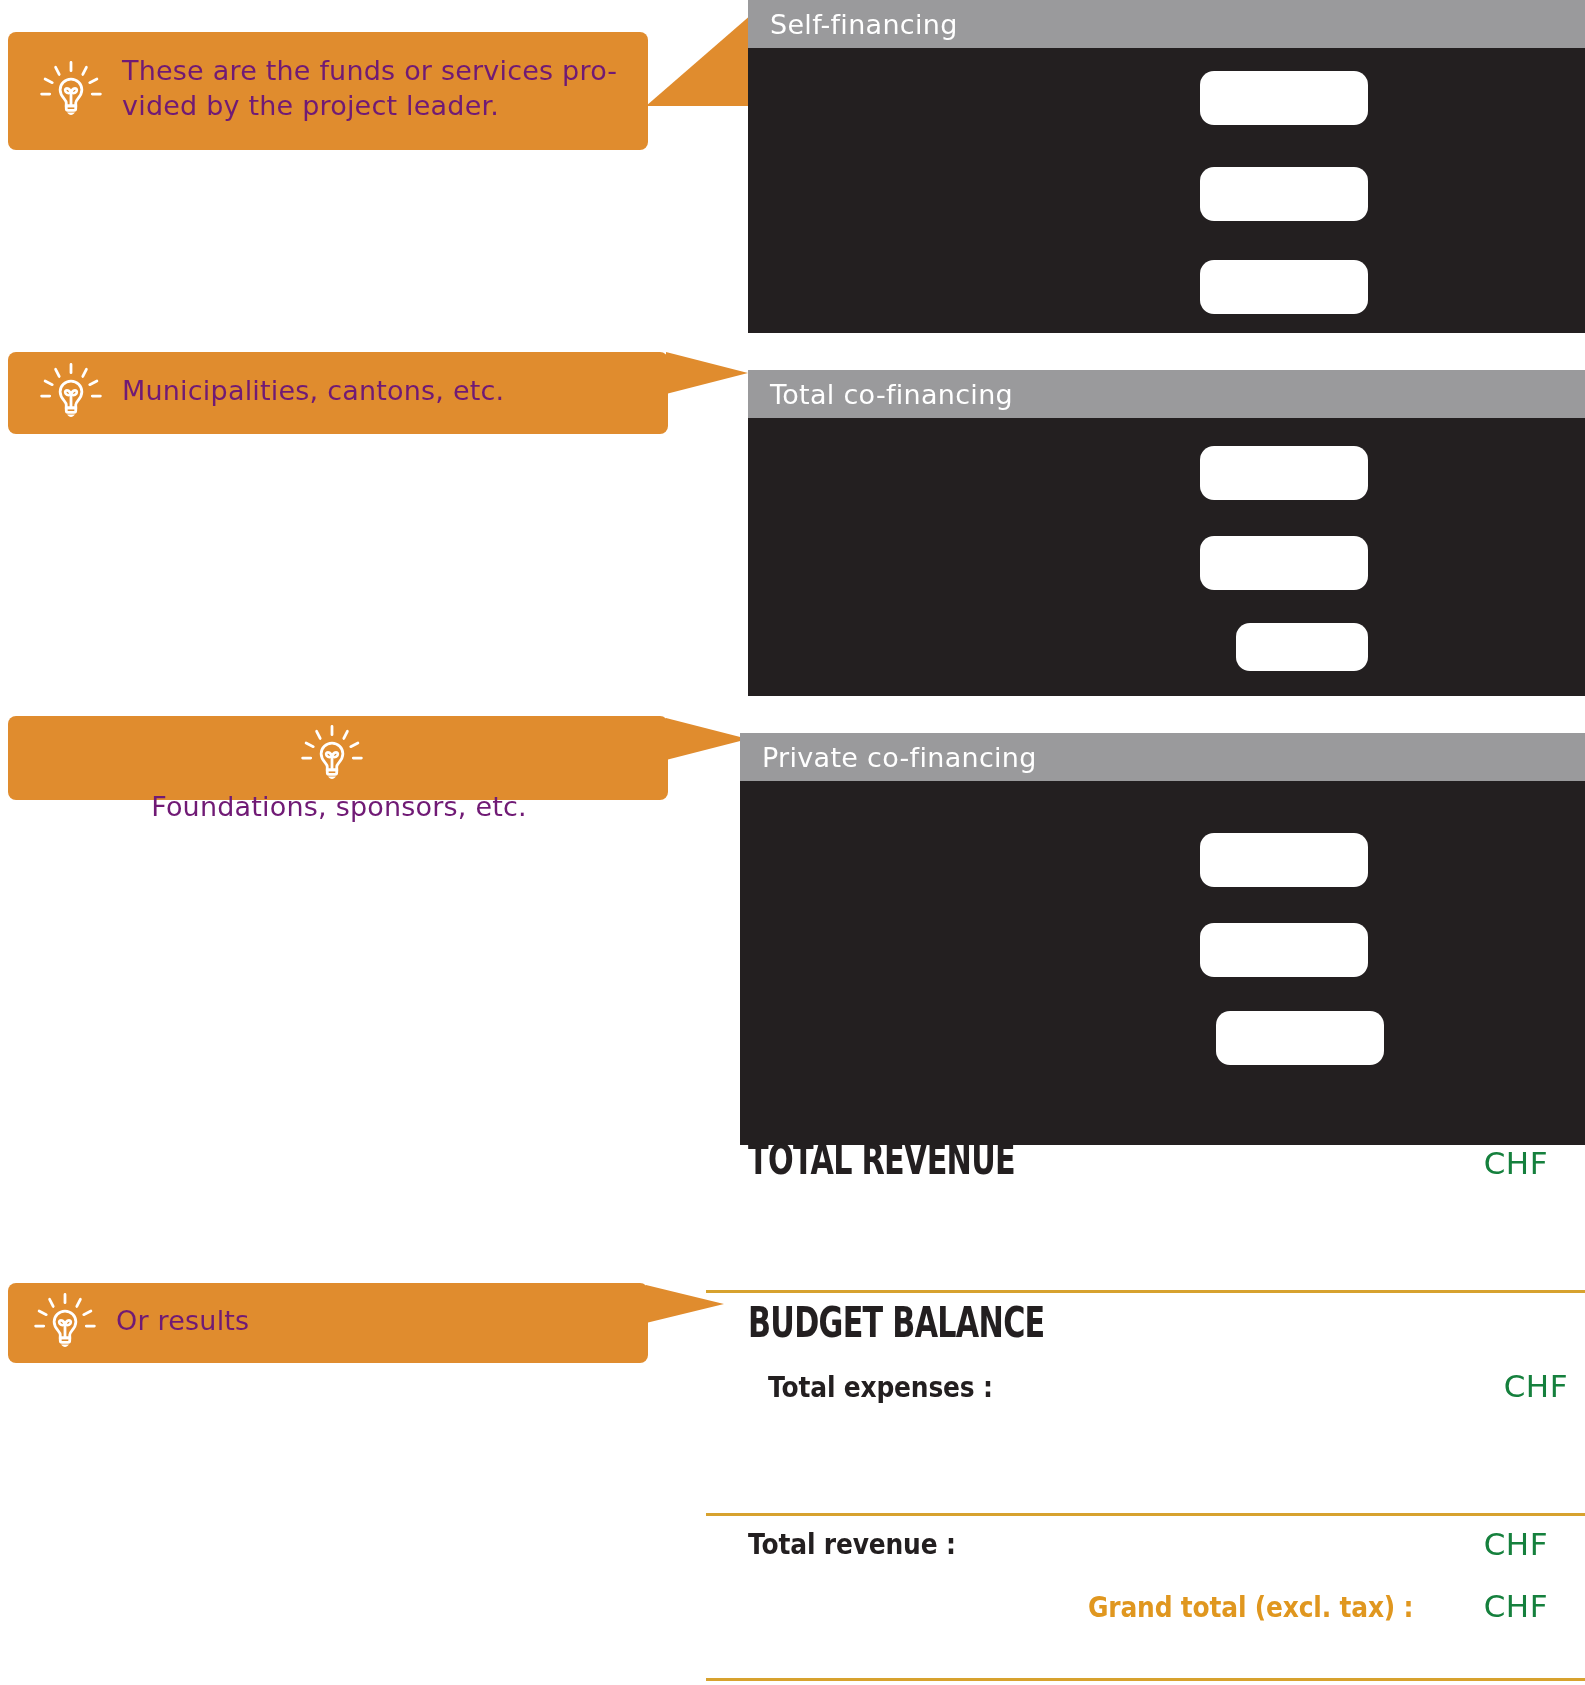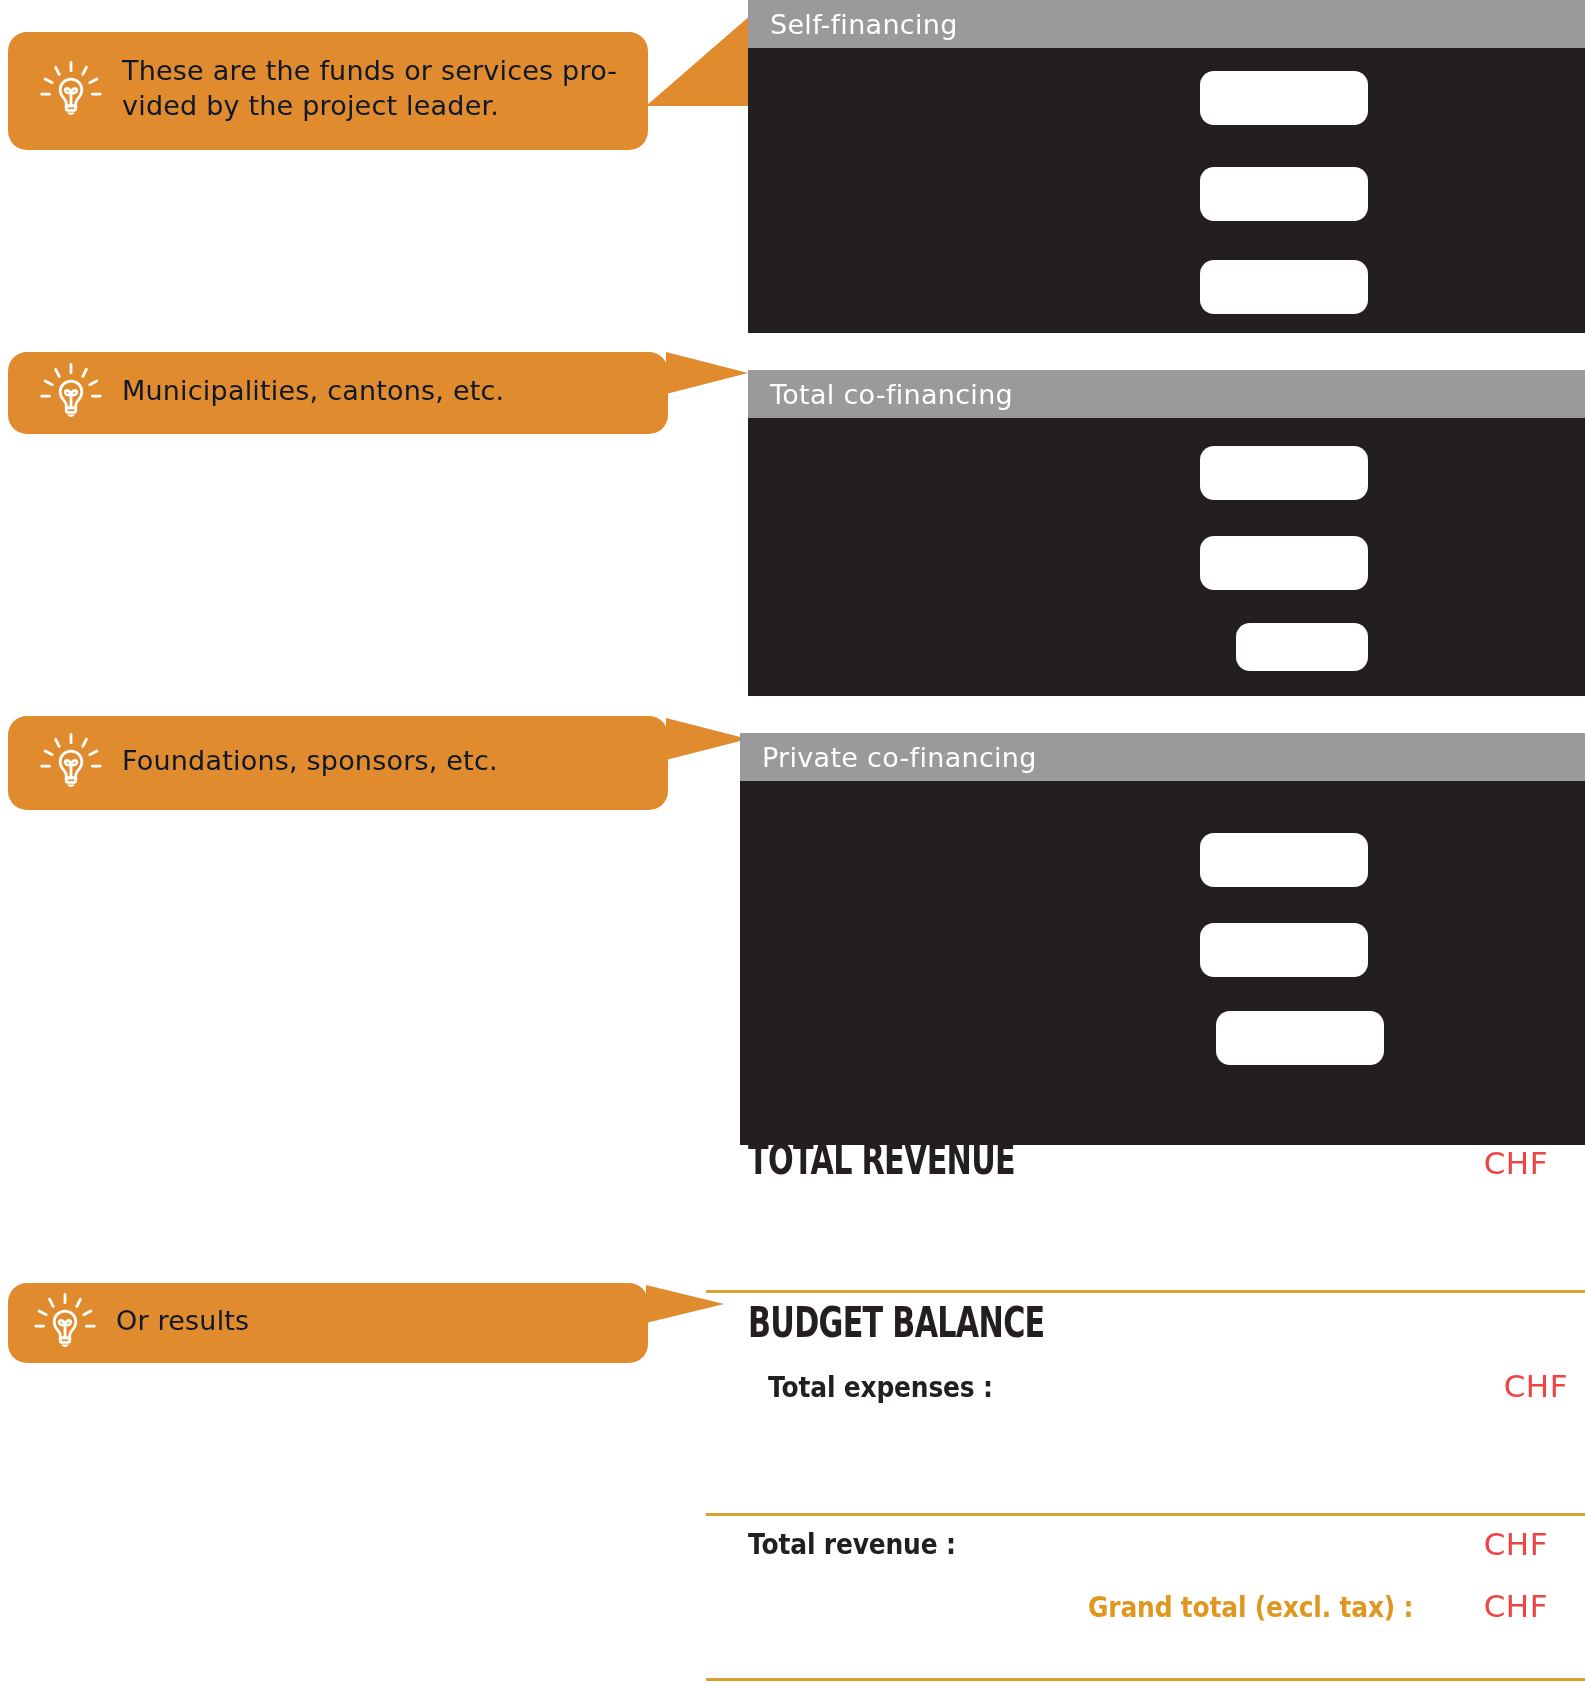--- a/index.html
+++ b/index.html
@@ -11,25 +11,25 @@
     width: 1585px; height: 1685px;
     position: relative;
     font-family: "DejaVu Sans", sans-serif;
     overflow: hidden;
   }
 
   
   .callout {
     position: absolute;
     background: #e08c2e;
-    border-radius: 19px;
+    border-radius: 8px;
     display: flex;
     align-items: center;
     padding: 0 24px 4px 26px;
-    color: #0f172a;
+    color: #701a75;
   }
   .callout-tail {
     position: absolute;
     width: 0; height: 0;
     border-style: solid;
   }
   .bulb-icon {
     flex: 0 0 auto;
     width: 74px; height: 74px;
     margin-right: 14px;
@@ -78,21 +78,21 @@
     font-weight: 700;
     font-size: 42px;
     letter-spacing: -1px;
     color: #231f20;
     transform: scaleX(0.72);
     transform-origin: left center;
     white-space: nowrap;
   }
   .chf {
     font-size: 31px;
-    color: #ef4444;
+    color: #15803d;
     letter-spacing: .5px;
   }
   .rule {
     position: absolute;
     height: 3px;
     background: #d7a22e;
   }
   .balance-label {
     font-size: 29px;
     font-weight: 700;
@@ -141,21 +141,21 @@
       <path d="M32 34.2v12"></path>
       <path d="M32 34.5c-1.3-2.6-3.2-3.6-4.4-2.8-1.1.8-.7 2.8 1 3.6 1.1.5 2.4.3 3.4-.8z"></path>
       <path d="M32 34.5c1.3-2.6 3.2-3.6 4.4-2.8 1.1.8.7 2.8-1 3.6-1.1.5-2.4.3-3.4-.8z"></path>
       <path d="M32 9v7.2M18.7 13.2l3.1 6.2M9.6 23.4l6.2 3.1M6.6 36.4h7M45.3 13.2l-3.1 6.2M54.4 23.4l-6.2 3.1M57.4 36.4h-7"></path>
     </svg>
   </span>
   <span class="callout-text">Municipalities, cantons, etc.</span>
 </div>
 <div class="callout-tail" style="left:666px; top:352px; border-width:21px 0 21px 82px; border-color:transparent transparent transparent #e08c2e;"></div>
 
-<div class="callout" style="left:8px; top:716px; width:660px; height:94px;">
+<div class="callout" style="left:8px; top:716px; width:660px; height:84px;flex-direction:column;">
   <span class="bulb-icon">
     <svg viewBox="0 0 64 64" fill="none" stroke="#ffffff" stroke-width="2.4" stroke-linecap="round">
       <path d="M32 23.5c-5.2 0-9.4 4.1-9.4 9.2 0 3.3 1.7 5.7 3.4 7.6 1.2 1.4 1.9 2.3 1.9 3.6v2.6h8.2v-2.6c0-1.3.7-2.2 1.9-3.6 1.7-1.9 3.4-4.3 3.4-7.6 0-5.1-4.2-9.2-9.4-9.2z"></path>
       <path d="M27.9 46.5h8.2v2.4c0 .9-.6 1.6-1.4 1.6h-5.4c-.8 0-1.4-.7-1.4-1.6z"></path>
       <path d="M28.6 52.3c1 1.4 2.1 2.1 3.4 2.1s2.4-.7 3.4-2.1z" fill="#ffffff" stroke="none"></path>
       <path d="M32 34.2v12"></path>
       <path d="M32 34.5c-1.3-2.6-3.2-3.6-4.4-2.8-1.1.8-.7 2.8 1 3.6 1.1.5 2.4.3 3.4-.8z"></path>
       <path d="M32 34.5c1.3-2.6 3.2-3.6 4.4-2.8 1.1.8.7 2.8-1 3.6-1.1.5-2.4.3-3.4-.8z"></path>
       <path d="M32 9v7.2M18.7 13.2l3.1 6.2M9.6 23.4l6.2 3.1M6.6 36.4h7M45.3 13.2l-3.1 6.2M54.4 23.4l-6.2 3.1M57.4 36.4h-7"></path>
     </svg>

